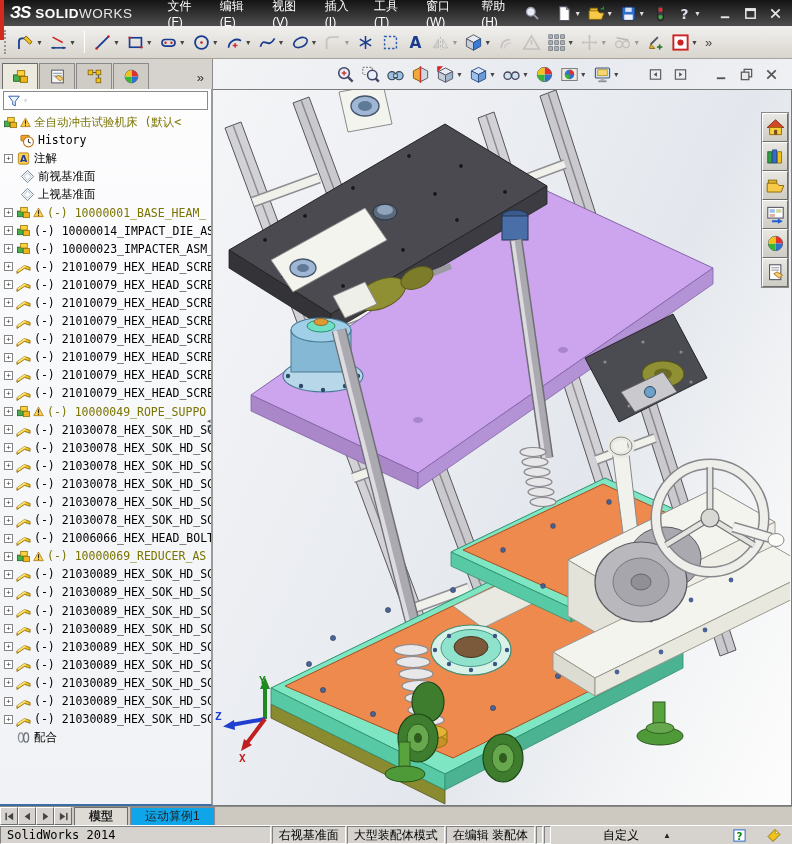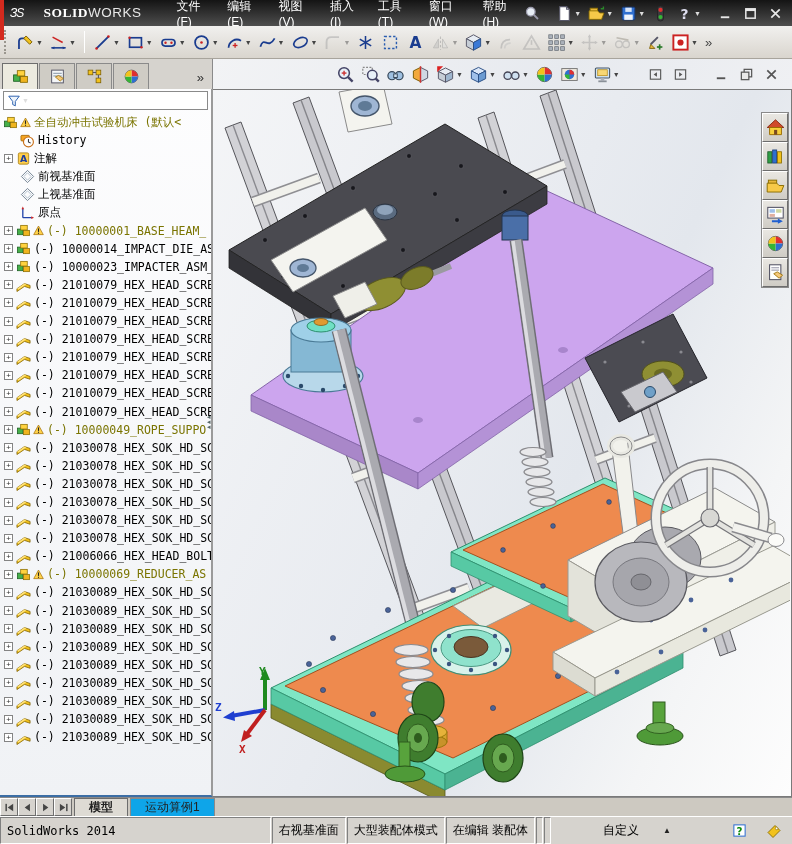--- a/index.html
+++ b/index.html
@@ -4,22 +4,22 @@
 <style>
   * { margin:0; padding:0; box-sizing:border-box; }
   html,body { width:792px; height:844px; overflow:hidden; }
   body { font-family:"Liberation Sans","DejaVu Sans",sans-serif; font-size:12px; background:#d6d3ce; }
   .app { width:792px; height:844px; display:flex; flex-direction:column; position:relative; }
   .red-stripe { position:absolute; left:0; top:0; width:4px; height:40px; background:#d42a1e; z-index:50; }
 
   
   .titlebar { height:26px; background:linear-gradient(180deg,#141414,#4e4e4e); display:flex; align-items:center; color:#fff; padding-left:10px; flex:0 0 auto; }
   .logo { display:flex; align-items:baseline; margin-right:26px; white-space:nowrap; }
-  .logo-mark { font-style:italic; font-weight:normal; font-size:12px; letter-spacing:-1px; margin-right:20px; }
-  .logo-bold { font-weight:bold; font-size:13.5px; letter-spacing:.5px;font-family:Liberation Serif, serif; }
+  .logo-mark { font-style:italic; font-weight:bold; font-size:17px; letter-spacing:-1px; margin-right:5px; }
+  .logo-bold { font-weight:bold; font-size:13.5px; letter-spacing:.5px; }
   .logo-light { font-weight:normal; font-size:13.5px; letter-spacing:.5px; color:#e8e8e8; }
   .menus { display:flex; gap:4px; }
   .menu-item { padding:3px 9px; cursor:default; }
   .title-right { margin-left:auto; display:flex; align-items:center; gap:2px; padding-right:6px; }
   .qat { display:flex; align-items:center; gap:1px; margin:0 8px; }
   .tbtn { display:flex; align-items:center; padding:1px 2px; border:1px solid transparent; border-radius:2px; }
   .dd { font-size:7px; color:#ddd; margin-left:1px; }
   .toolbar .dd, .row3 .dd { color:#444; }
   .dis { opacity:.45; filter:grayscale(.9); }
   .winbtns { display:flex; gap:3px; color:#e8e8e8; }
@@ -64,21 +64,21 @@
   .taskpane { position:absolute; right:2px; top:22px; display:flex; flex-direction:column; border:1px solid #8a8a8a; background:#d6d3ce; }
   .tp-btn { width:26px; height:29px; display:flex; align-items:center; justify-content:center; border:1px solid; border-color:#fff #6d6d6d #6d6d6d #fff; background:linear-gradient(180deg,#e9e7e2,#cfccc5); }
 
   
   .doctabs { height:19px; background:#cdc9c1; display:flex; align-items:stretch; border-top:1px solid #8a8a8a; flex:0 0 auto; }
   .navbtn { width:18px; display:flex; align-items:center; justify-content:center; border:1px solid; border-color:#fff #6d6d6d #6d6d6d #fff; background:#d6d3ce; }
   .dtab { padding:0 14px; display:flex; align-items:center; font-size:12px; border:1px solid #8a8a8a; border-bottom:none; background:#0ea5e9; margin-left:2px; color:#222; }
   .dtab.active { background:#dedbd4; font-weight:bold; border-color:#6d6d6d; }
 
   
-  .statusbar { height:28px; background:#d6d3ce; display:flex; align-items:stretch; border-top:1px solid #fff; font-size:12px; flex:0 0 auto; }
+  .statusbar { height:19px; background:#d6d3ce; display:flex; align-items:stretch; border-top:1px solid #fff; font-size:12px; flex:0 0 auto; }
   .cell { border:1px solid; border-color:#808080 #fff #fff #808080; display:flex; align-items:center; padding:0 6px; margin-right:1px; white-space:nowrap; }
   .cell.grow { flex:1; font-family:"DejaVu Sans Mono",monospace; }
   .thin { width:7px; padding:0; }
   .flat { border:none; display:flex; align-items:center; padding:0 6px; gap:24px; }
   .uparrow { font-size:8px; color:#222; }
 </style>
 </head>
 <body>
 
 <div class="app">
@@ -647,31 +647,20 @@
           <div class="trow">
             <span class="spacer20"></span>
             <span class="iconwrap">
               <svg width="15" height="15" viewBox="0 0 16 16">
                 <polygon points="8,1.5 14.5,8 8,14.5 1.5,8" fill="none" stroke="#708090" stroke-width="1"></polygon>
                 <polygon points="8,4 11.8,8 8,12 4.2,8" fill="none" stroke="#9fb0c0" stroke-width="0.8"></polygon>
               </svg>
             </span>
             <span class="lbl">上视基准面</span>
           </div>
-          <div class="trow">
-            <span class="spacer20"></span>
-            <span class="iconwrap">
-              <svg width="15" height="15" viewBox="0 0 16 16">
-                <path d="M3,13.5 L3,4 M3,13.5 L12.5,13.5" stroke="#2244aa" stroke-width="1.4" fill="none"></path>
-                <polygon points="3,1.5 1.6,4.5 4.4,4.5" fill="#c22"></polygon>
-                <polygon points="15,13.5 12,12.1 12,14.9" fill="#c22"></polygon>
-              </svg>
-            </span>
-            <span class="lbl">原点</span>
-          </div>
           <div class="trow olive">
             <span class="plusbox">+</span>
             <span class="iconwrap">
               <svg width="15" height="15" viewBox="0 0 16 16">
                 <rect x="1.5" y="6.5" width="6" height="6" fill="#46b04a" stroke="#1c5e22" stroke-width="0.8"></rect>
                 <rect x="5" y="2.5" width="7" height="5" fill="#ffd23e" stroke="#8a6d00" stroke-width="0.8"></rect>
                 <rect x="8" y="8" width="6.5" height="5.5" fill="#f0b41e" stroke="#8a6d00" stroke-width="0.8"></rect>
               </svg>
             </span>
             <span class="warnwrap">
@@ -973,20 +962,30 @@
           </div>
           <div class="trow">
             <span class="plusbox">+</span>
             <span class="iconwrap">
               <svg width="15" height="15" viewBox="0 0 16 16">
                 <polygon points="1,12.5 9,7 15,9 15,12 9,10 1,15.5" fill="#f2c21c" stroke="#7a5c00" stroke-width="0.8"></polygon>
                 <polygon points="1,12.5 9,7 11,7.8 3,13.3" fill="#ffe27a" stroke="none"></polygon>
               </svg>
             </span>
             <span class="lbl">(-) 21030089_HEX_SOK_HD_SC</span>
+          </div>
+          <div class="trow">
+            <span class="spacer16"></span>
+            <span class="iconwrap">
+              <svg width="15" height="15" viewBox="0 0 16 16">
+                <ellipse cx="5.2" cy="8" rx="2.6" ry="5" fill="none" stroke="#8a8f98" stroke-width="1.4"></ellipse>
+                <ellipse cx="10.8" cy="8" rx="2.6" ry="5" fill="none" stroke="#6a6f78" stroke-width="1.4"></ellipse>
+              </svg>
+            </span>
+            <span class="lbl">配合</span>
           </div>
         </div>
       <div class="split-arrows">◂<br>◂<br>◂</div>
     </aside>
 
     <div class="viewport">
 
       <svg class="model-svg" width="577" height="716" viewBox="0 0 577 716">
 
         <g>

